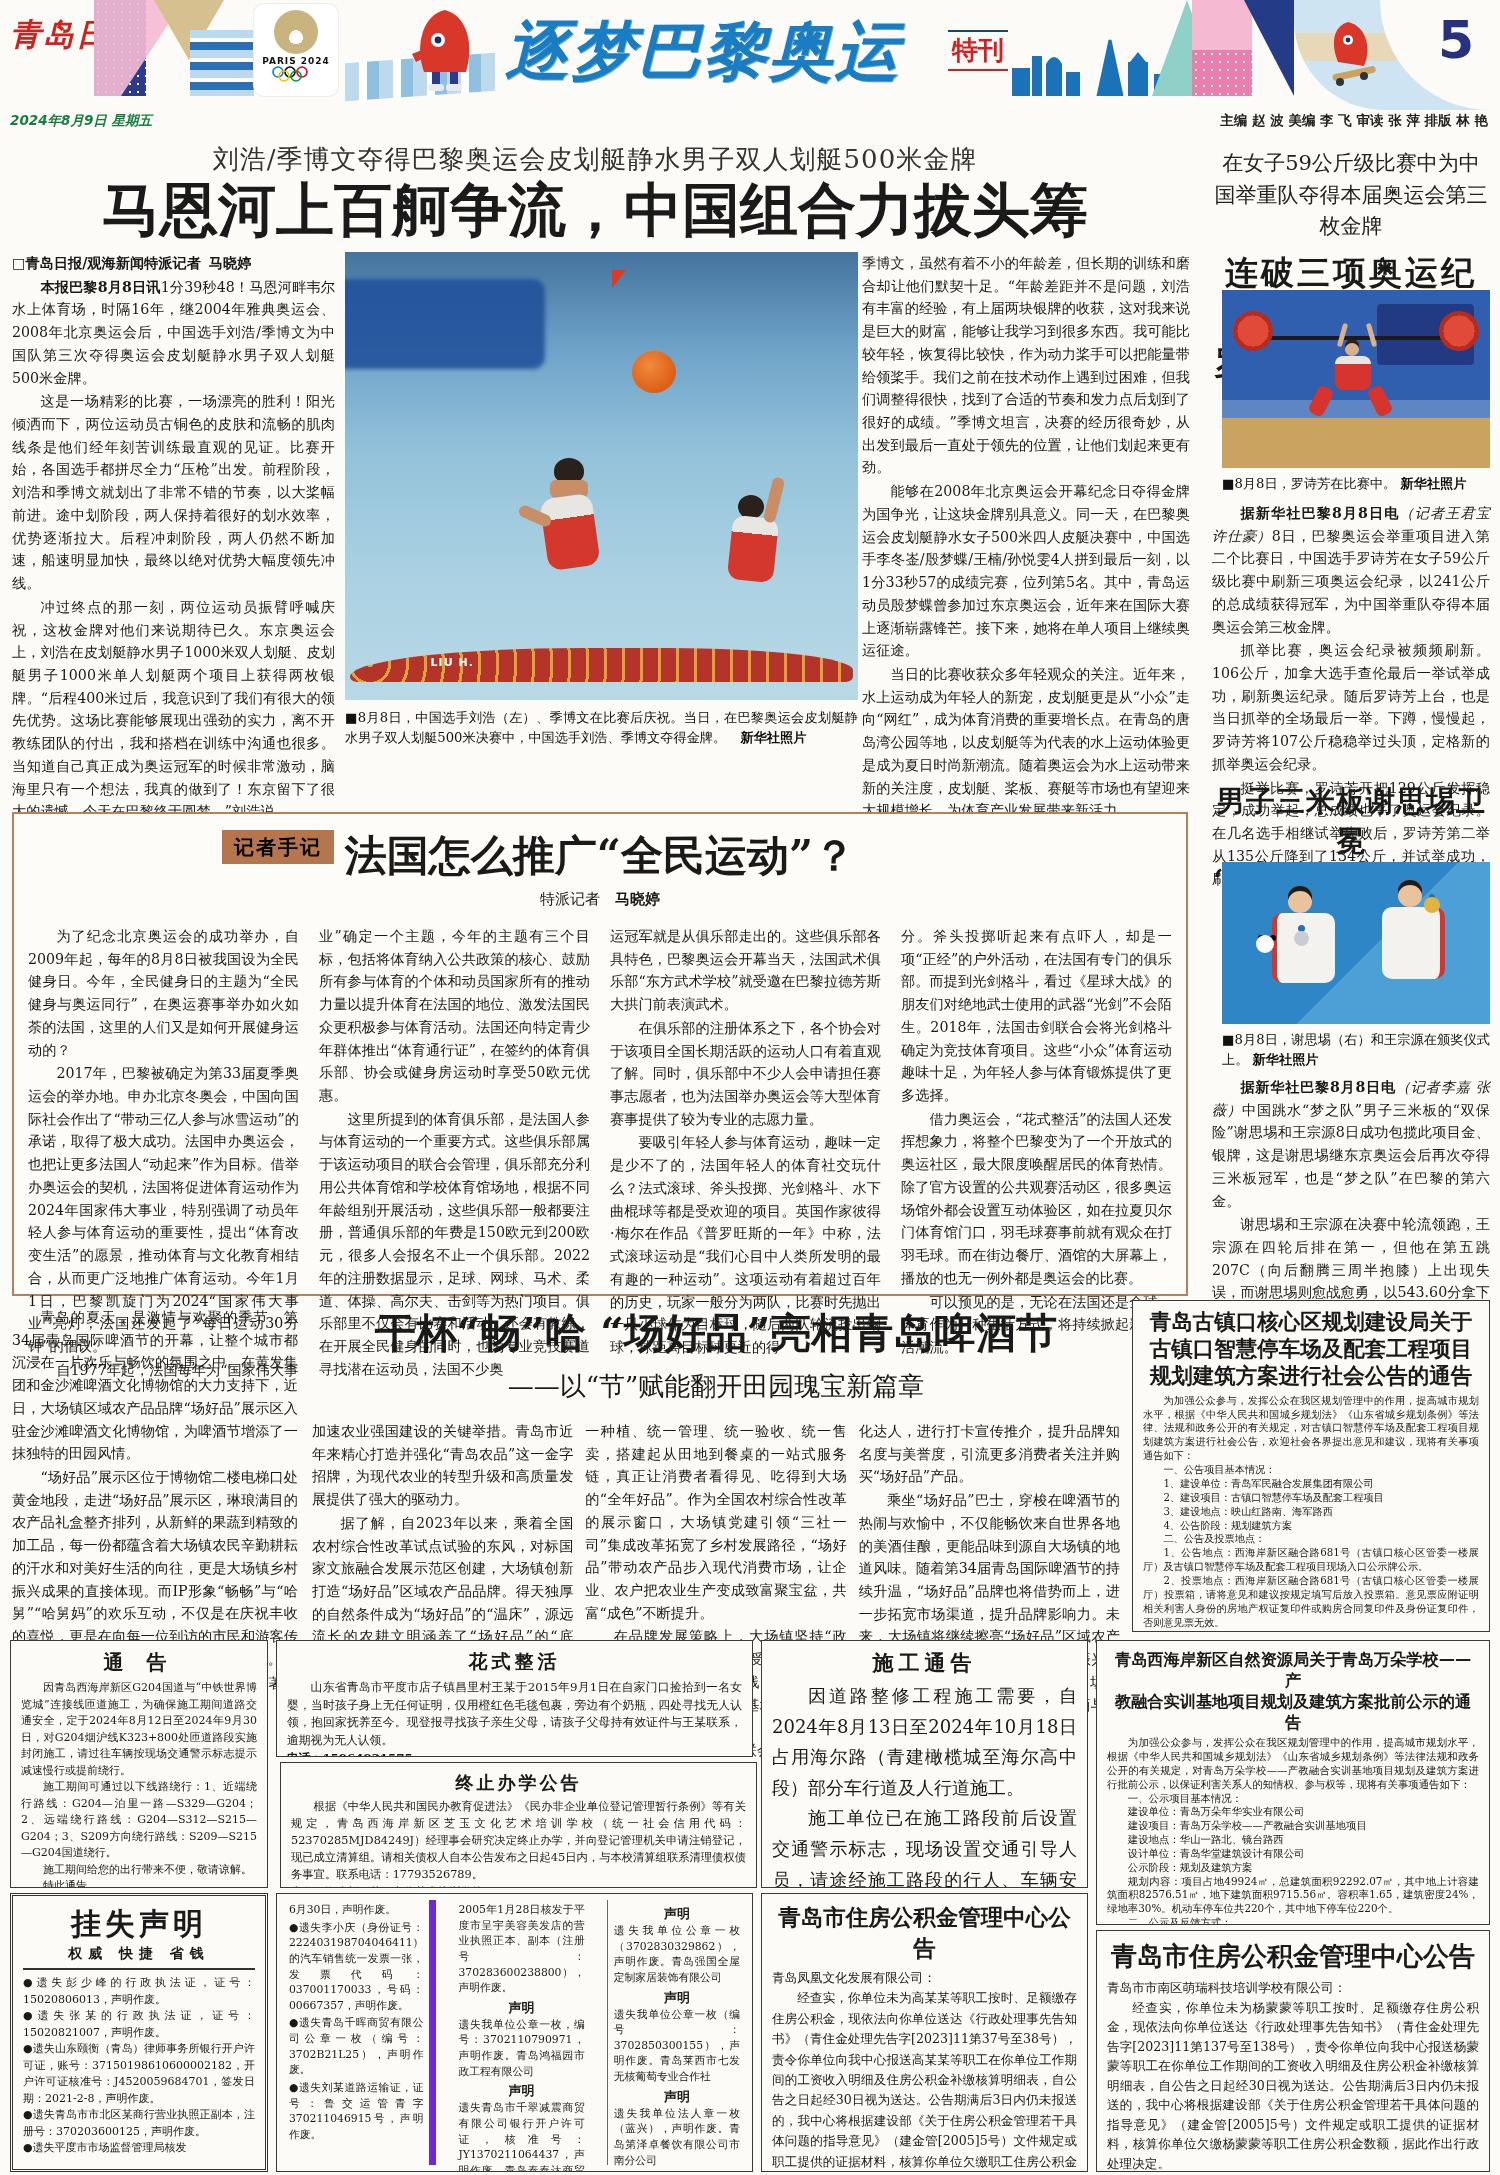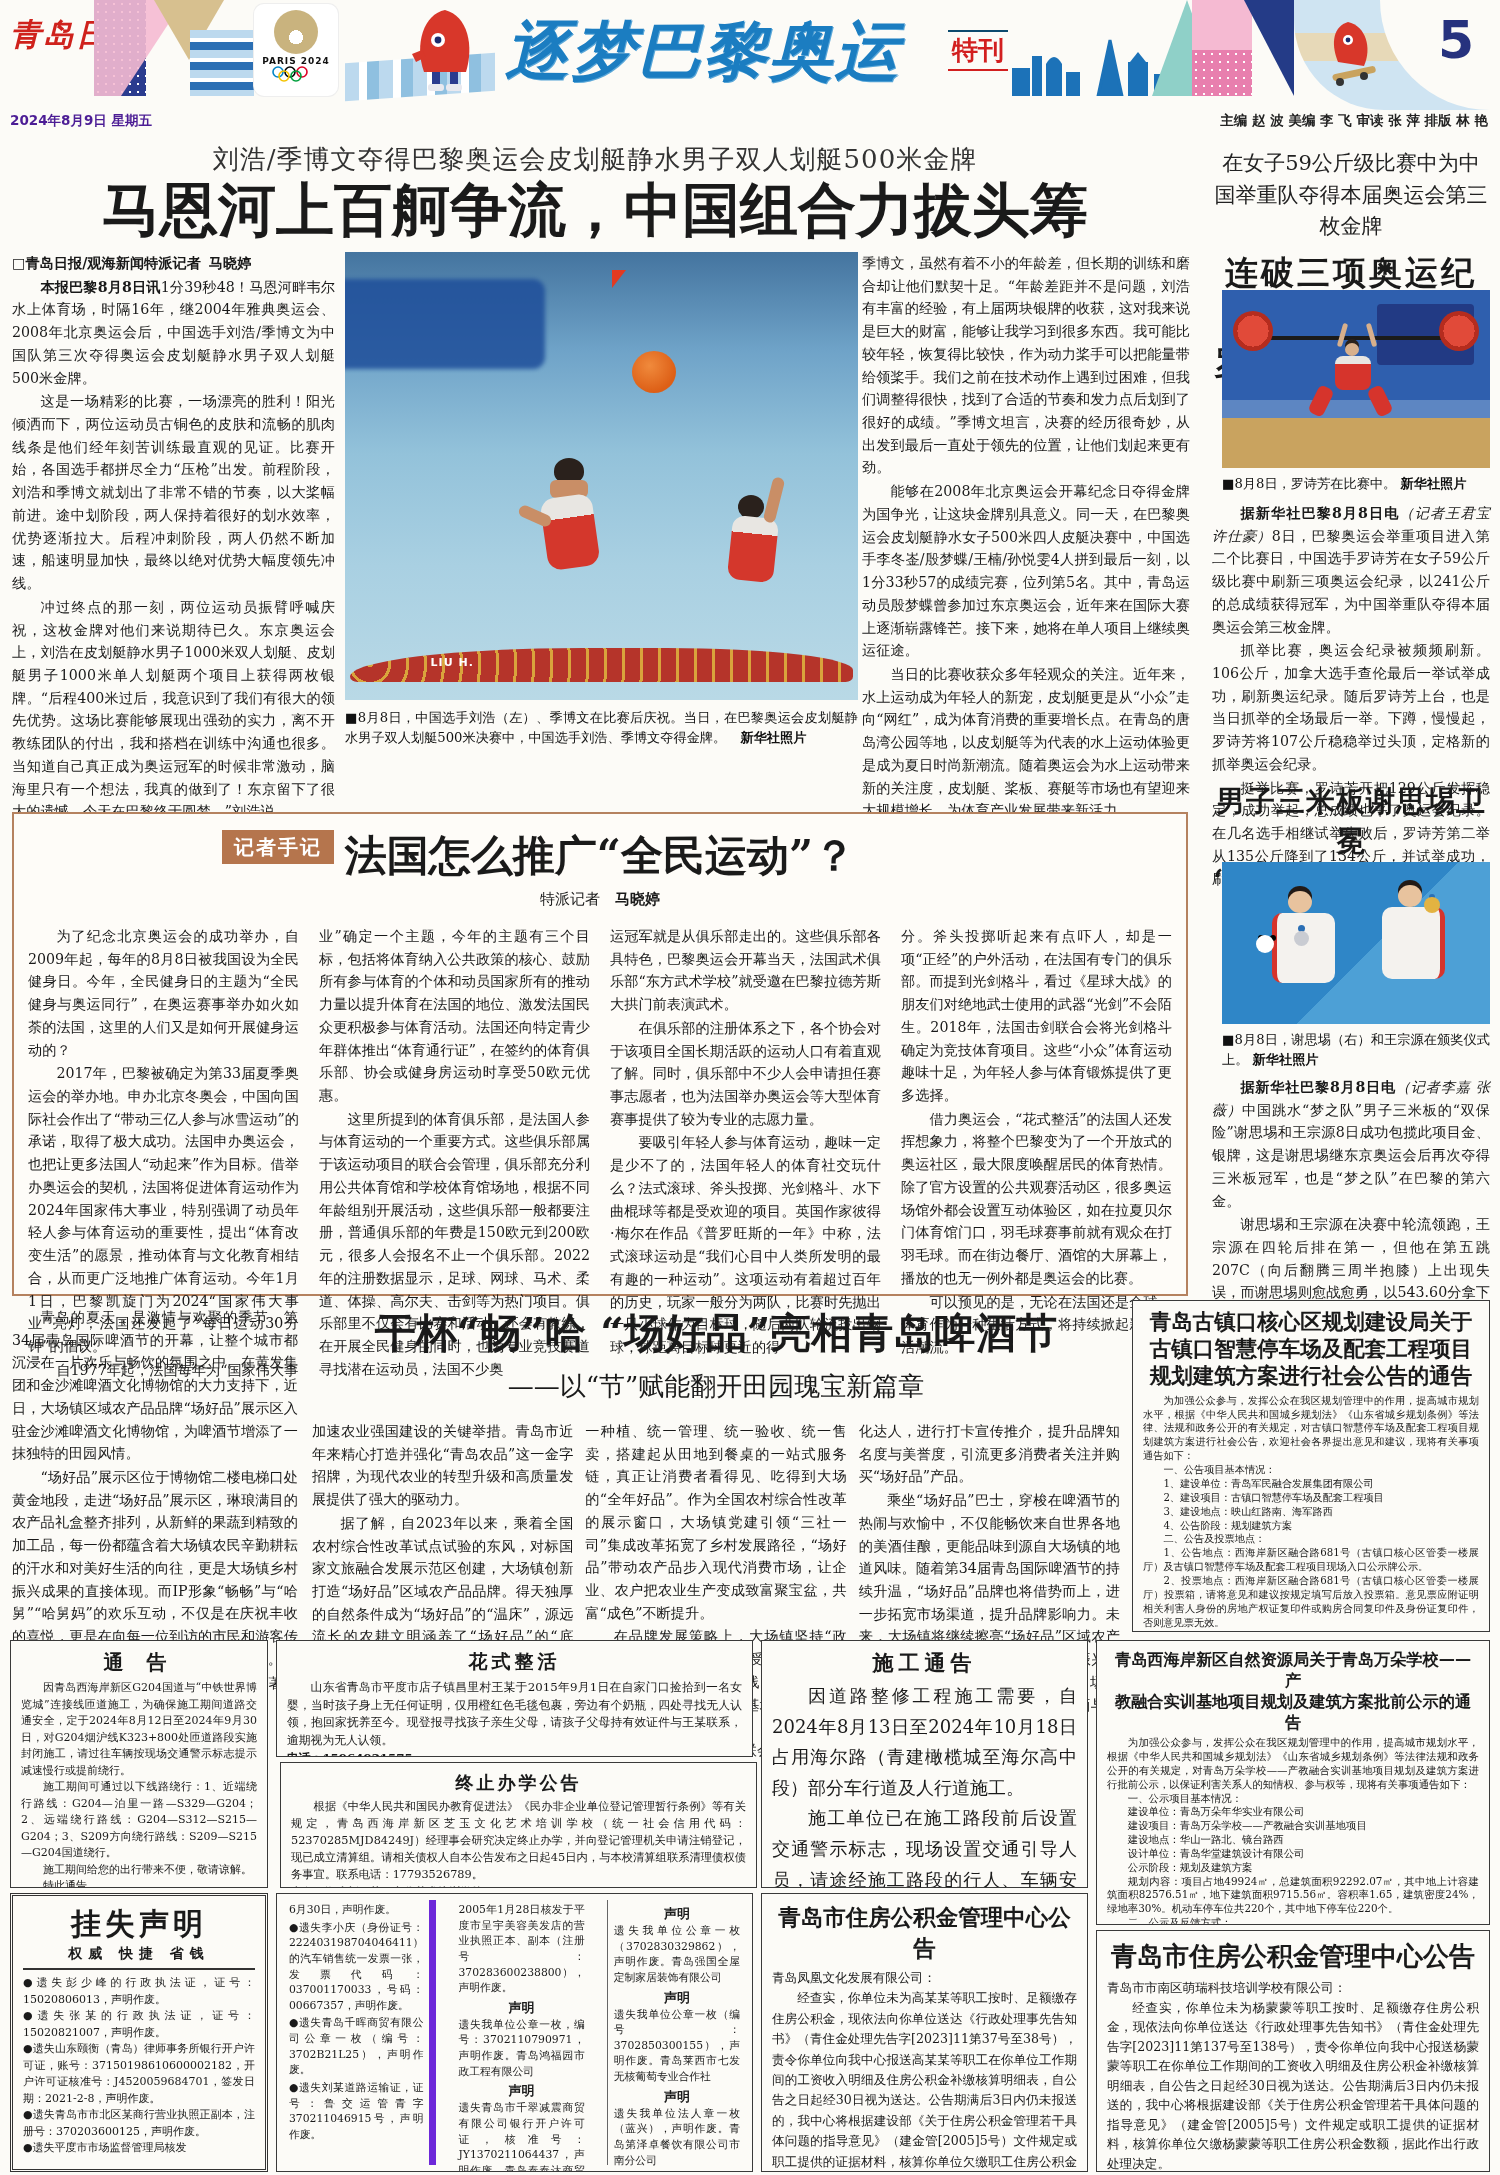--- a/index.html
+++ b/index.html
@@ -104,21 +104,21 @@
     <svg class="abs" style="left:1318px;top:18px;" width="64" height="74" viewBox="0 0 64 74">
       <path d="M30 4 C48 8 54 30 46 48 L20 44 C12 24 16 8 30 4 Z" fill="#d8372a"></path>
       <circle cx="30" cy="22" r="5" fill="#fff"></circle>
         <circle cx="30" cy="22" r="2.4" fill="#1c2b6e"></circle>
       <rect x="14" y="52" width="44" height="7" rx="3.5" fill="#c9a35f" transform="rotate(-12 36 55)"></rect>
       <circle cx="22" cy="64" r="4" fill="#333"></circle>
         <circle cx="46" cy="58" r="4" fill="#333"></circle>
     </svg>
     <div class="abs pageno sans" style="left:1438px;top:10px;">5</div>
 
-    <div class="abs sans b" style="left:10px;top:112px;font-size:13.5px;color:#4c1d95;">2024年8月9日  星期五</div>
+    <div class="abs sans b" style="left:10px;top:112px;font-size:13.5px;color:#15803d;font-style:italic;">2024年8月9日  星期五</div>
     <div class="abs sans b" style="right:12px;top:112px;font-size:13.5px;color:#222;">主编 赵 波  美编 李 飞  审读 张 萍  排版 林 艳</div>
   </div>
 
   <div class="abs ctr" style="left:0;top:142px;width:1190px;font-size:26px;color:#333;letter-spacing:1px;">刘浩/季博文夺得巴黎奥运会皮划艇静水男子双人划艇500米金牌</div>
   <div class="abs ctr b" style="left:0;top:172px;width:1190px;font-size:58px;letter-spacing:0;">马恩河上百舸争流，中国组合力拔头筹</div>
 
   <div class="abs body-col" style="left:12px;top:252px;width:323px;height:540px;">
     <p class="cont"><span class="b">□青岛日报/观海新闻特派记者</span><span class="b" style="margin-left:8px;">马晓婷</span></p>
     <p><span class="b">本报巴黎8月8日讯</span><span>1分39秒48！马恩河畔韦尔水上体育场，时隔16年，继2004年雅典奥运会、2008年北京奥运会后，中国选手刘浩/季博文为中国队第三次夺得奥运会皮划艇静水男子双人划艇500米金牌。</span></p>
     <p>这是一场精彩的比赛，一场漂亮的胜利！阳光倾洒而下，两位运动员古铜色的皮肤和流畅的肌肉线条是他们经年刻苦训练最直观的见证。比赛开始，各国选手都拼尽全力“压枪”出发。前程阶段，刘浩和季博文就划出了非常不错的节奏，以大桨幅前进。途中划阶段，两人保持着很好的划水效率，优势逐渐拉大。后程冲刺阶段，两人仍然不断加速，船速明显加快，最终以绝对优势大幅度领先冲线。</p>
@@ -208,21 +208,21 @@
   <div class="abs caption" style="left:1222px;top:1030px;width:268px;">
     <span>■8月8日，谢思埸（右）和王宗源在颁奖仪式上。</span>
     <span class="b">新华社照片</span>
   </div>
   <div class="abs body-col" style="left:1212px;top:1076px;width:278px;">
     <p><span class="b">据新华社巴黎8月8日电</span><span style="font-style:italic;">（记者李嘉 张薇）</span><span>中国跳水“梦之队”男子三米板的“双保险”谢思埸和王宗源8日成功包揽此项目金、银牌，这是谢思埸继东京奥运会后再次夺得三米板冠军，也是“梦之队”在巴黎的第六金。</span></p>
     <p>谢思埸和王宗源在决赛中轮流领跑，王宗源在四轮后排在第一，但他在第五跳207C（向后翻腾三周半抱膝）上出现失误，而谢思埸则愈战愈勇，以543.60分拿下这枚金牌，王宗源以530.20分摘银。墨西哥选手奥斯马尔以500.40分获得铜牌。</p>
   </div>
 
   <div class="abs" style="left:12px;top:812px;width:1176px;height:484px;border:2px solid #b5825f;background:#fefcf8;box-sizing:border-box;">
-    <div class="abs" style="left:208px;top:16px;width:112px;height:34px;background:#b5754d;color:#ffffff;font-size:20px;font-weight:bold;text-align:center;line-height:34px;letter-spacing:2px;">记者手记</div>
+    <div class="abs" style="left:208px;top:16px;width:112px;height:34px;background:#b5754d;color:#000000;font-size:20px;font-weight:bold;text-align:center;line-height:34px;letter-spacing:2px;">记者手记</div>
     <div class="ctr b" style="margin-top:14px;font-size:42px;">法国怎么推广“全民运动”？</div>
     <div class="ctr" style="margin-top:6px;font-size:15px;">
       <span>特派记者</span>
       <span class="b" style="margin-left:10px;">马晓婷</span>
     </div>
     <div style="display:flex;gap:20px;padding:16px 14px 0 14px;">
       <div class="body-col" style="flex:1;font-size:13.8px;">
         <p>为了纪念北京奥运会的成功举办，自2009年起，每年的8月8日被我国设为全民健身日。今年，全民健身日的主题为“全民健身与奥运同行”，在奥运赛事举办如火如荼的法国，这里的人们又是如何开展健身运动的？</p>
         <p>2017年，巴黎被确定为第33届夏季奥运会的举办地。申办北京冬奥会，中国向国际社会作出了“带动三亿人参与冰雪运动”的承诺，取得了极大成功。法国申办奥运会，也把让更多法国人“动起来”作为目标。借举办奥运会的契机，法国将促进体育运动作为2024年国家伟大事业，特别强调了动员年轻人参与体育运动的重要性，提出“体育改变生活”的愿景，推动体育与文化教育相结合，从而更广泛地推广体育运动。今年1月1日，巴黎凯旋门为2024“国家伟大事业”亮灯，法国还发起了“每日运动30分钟”的倡议。</p>
         <p>自1977年起，法国每年为“国家伟大事</p>

